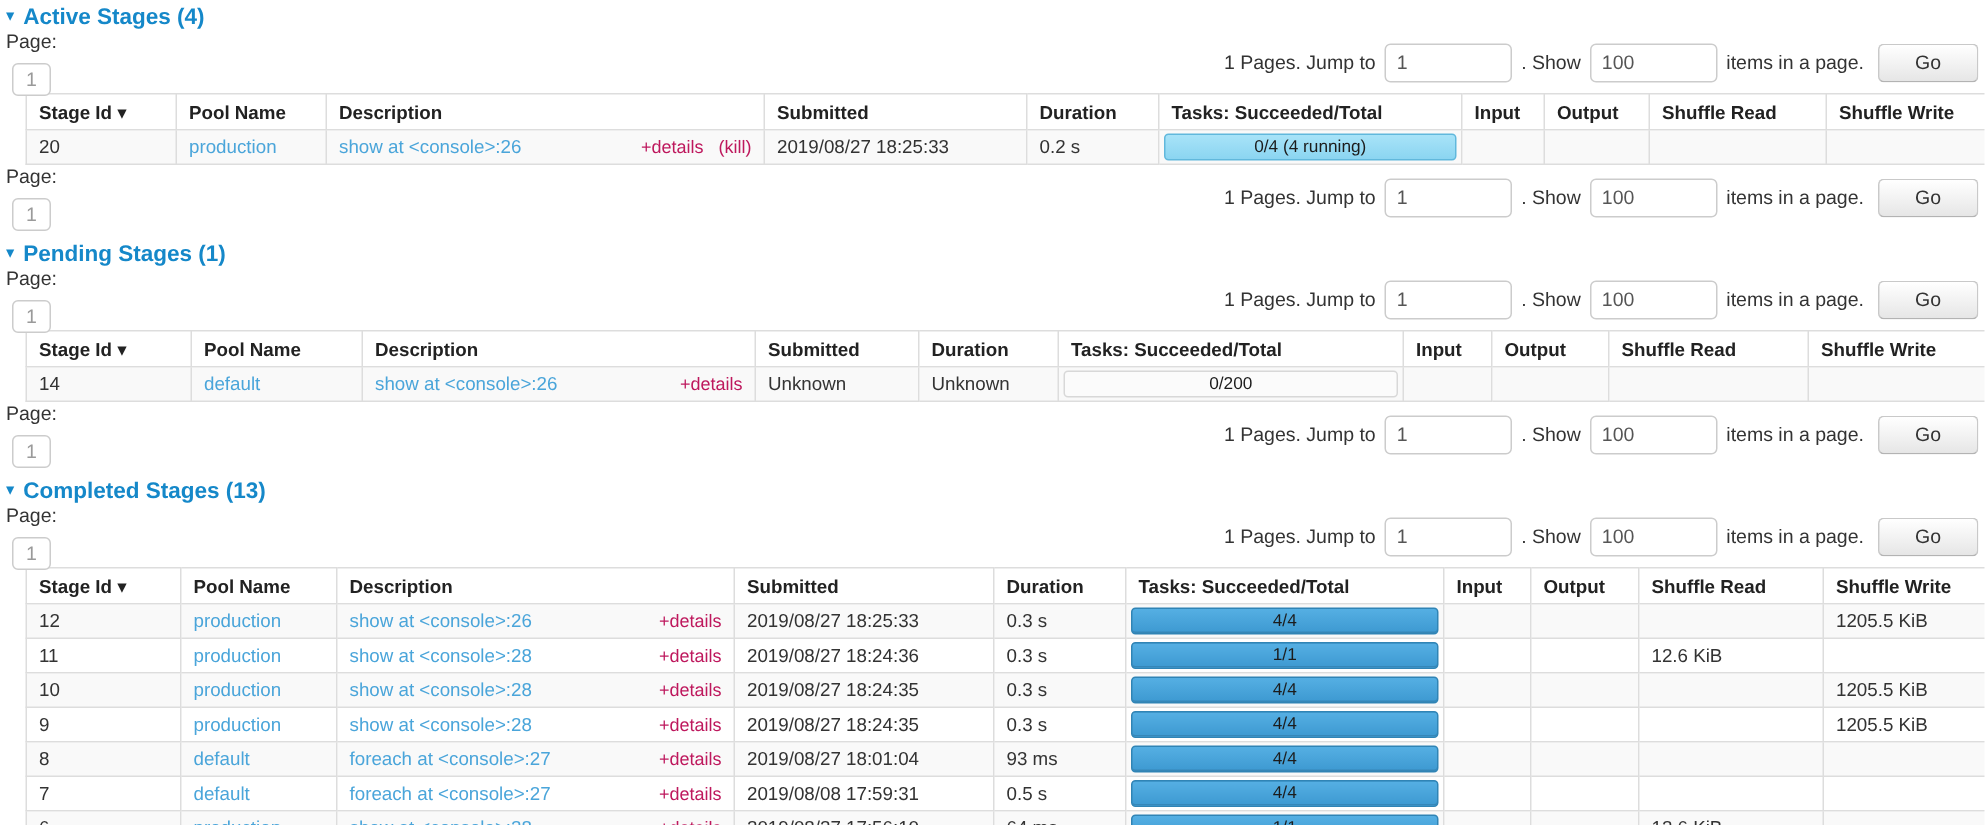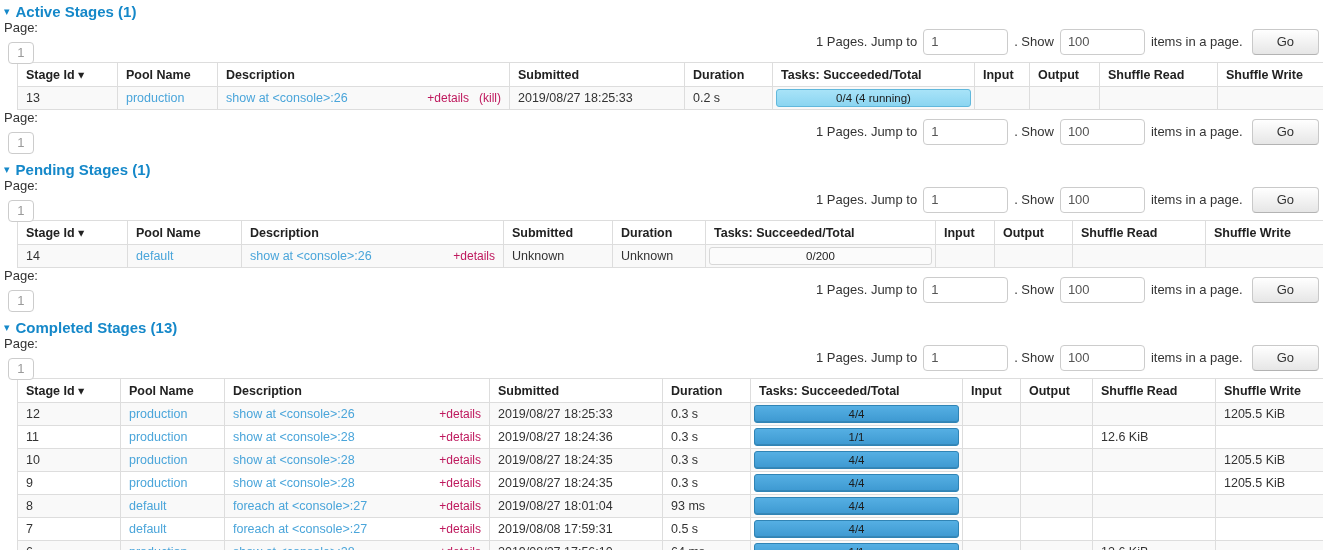--- a/index.html
+++ b/index.html
@@ -84,21 +84,21 @@
   }
 </style>
 </head>
 <body>
 
 <div class="container">
 
   <div class="section">
     <h4 class="section-title">
       <span class="arrow">▾</span>
-      <span>Active Stages (1)</span>
+      <span>Active Stages (4)</span>
     </h4>
     <div class="pag-row">
         <div class="pag-left">
           <span>Page:</span>
           <span class="page-box">1</span>
         </div>
         <div class="pag-right">
           <span>1 Pages. Jump to</span>
           <input class="pag-input" value="1" style="">
           <span>. Show</span>
@@ -129,21 +129,21 @@
             <th><span>Duration</span></th>
             <th><span>Tasks: Succeeded/Total</span></th>
             <th><span>Input</span></th>
             <th><span>Output</span></th>
             <th><span>Shuffle Read</span></th>
             <th><span>Shuffle Write</span></th>
           </tr>
         </thead>
         <tbody>
           <tr>
-            <td><span>13</span></td>
+            <td><span>20</span></td>
             <td><a class="link">production</a></td>
             <td>
               <div class="desc-wrap">
                 <a class="link">show at &lt;console&gt;:26</a>
                 <span class="desc-right">
                   <span class="muted-link">+details</span>
                   <span class="muted-link">(kill)</span>
                 </span>
               </div>
             </td>

